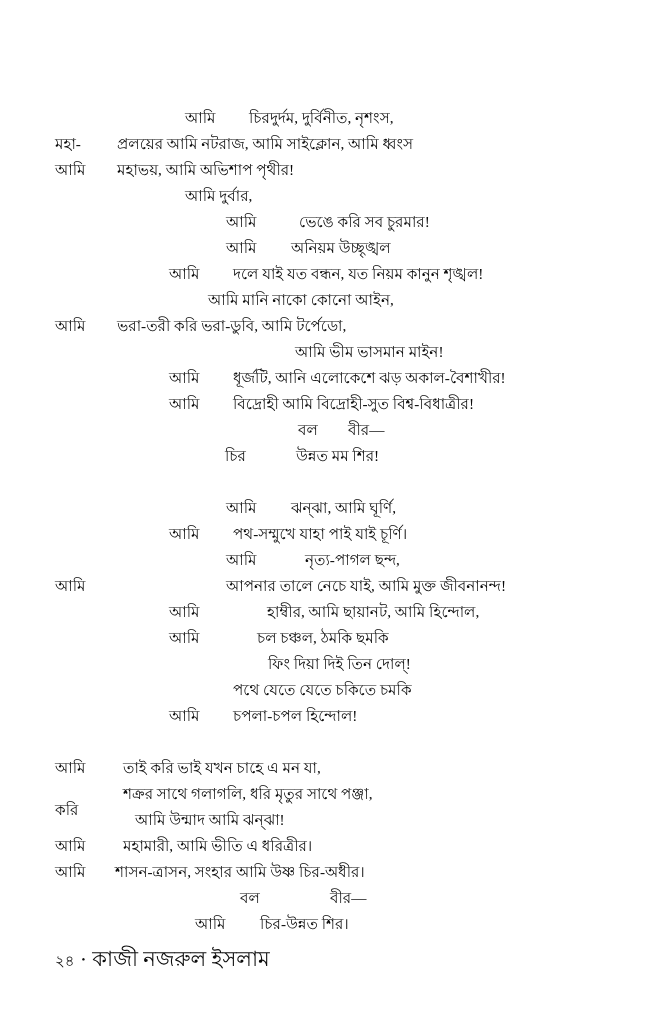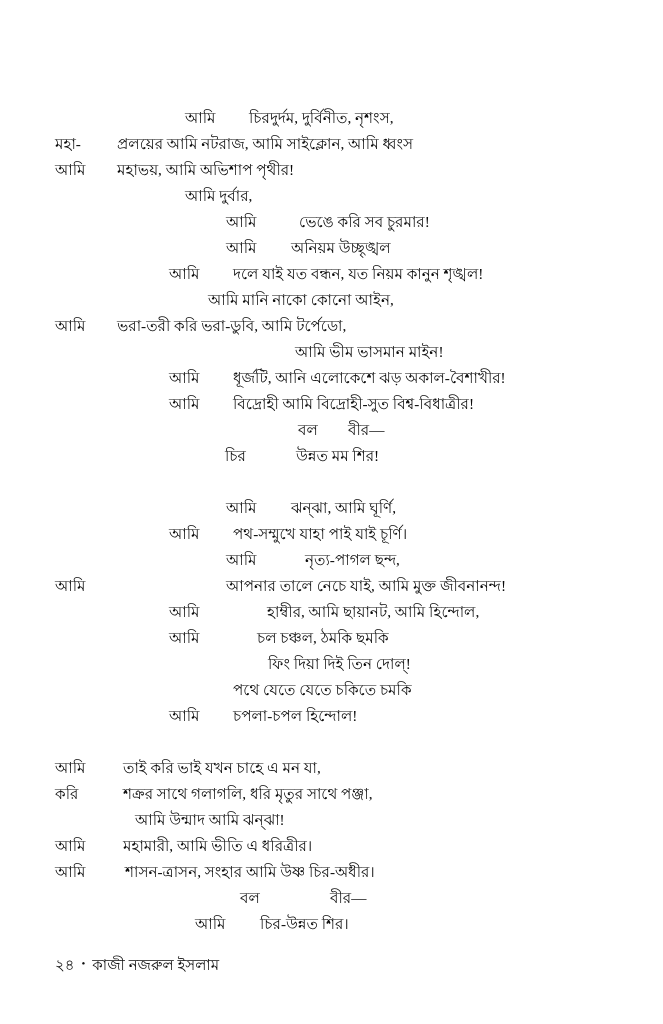--- a/index.html
+++ b/index.html
@@ -50,21 +50,21 @@
   .footer .pageno {
     font-size: 15px;
   }
   .footer .dot {
     font-size: 11px;
     line-height: 1;
     position: relative;
     top: -3px;
   }
   .footer .author {
-    font-size: 15px;
+    font-size: 21px;
   }
 </style>
 </head>
 <body>
 
 <div class="page">
   <div class="poem" id="poem-body">
       <div class="line"><span class="seg" style="left: 130px;">আমি</span><span class="seg" style="left: 194px;">চিরদুর্দম, দুর্বিনীত, নৃশংস,</span></div>
       <div class="line"><span class="seg" style="left: 0px;">মহা-</span><span class="seg" style="left: 62px;">প্রলয়ের আমি নটরাজ, আমি সাইক্লোন, আমি ধ্বংস</span></div>
       <div class="line"><span class="seg" style="left: 0px;">আমি</span><span class="seg" style="left: 62px;">মহাভয়, আমি অভিশাপ পৃথীর!</span></div>
@@ -84,24 +84,24 @@
       <div class="line"><span class="seg" style="left: 114px;">আমি</span><span class="seg" style="left: 178px;">পথ-সম্মুখে যাহা পাই যাই চূর্ণি।</span></div>
       <div class="line"><span class="seg" style="left: 171px;">আমি</span><span class="seg" style="left: 222px; margin-left: 28px;">নৃত্য-পাগল ছন্দ,</span></div>
       <div class="line"><span class="seg" style="left: 0px;">আমি</span><span class="seg" style="left: 171px;">আপনার তালে নেচে যাই, আমি মুক্ত জীবনানন্দ!</span></div>
       <div class="line"><span class="seg" style="left: 114px;">আমি</span><span class="seg" style="left: 178px; margin-left: 34px;">হাম্বীর, আমি ছায়ানট, আমি হিন্দোল,</span></div>
       <div class="line"><span class="seg" style="left: 114px;">আমি</span><span class="seg" style="left: 178px; margin-left: 24px;">চল চঞ্চল, ঠমকি ছমকি</span></div>
       <div class="line"><span class="seg" style="left: 213px;">ফিং দিয়া দিই তিন দোল্!</span></div>
       <div class="line"><span class="seg" style="left: 178px;">পথে যেতে যেতে চকিতে চমকি</span></div>
       <div class="line"><span class="seg" style="left: 114px;">আমি</span><span class="seg" style="left: 178px;">চপলা-চপল হিন্দোল!</span></div>
       <div class="line"></div>
       <div class="line"><span class="seg" style="left: 0px;">আমি</span><span class="seg" style="left: 68px;">তাই করি ভাই যখন চাহে এ মন যা,</span></div>
-      <div class="line"><span class="seg" style="left: 0px;">করি</span><span class="seg" style="left: 68px;">শক্রর সাথে গলাগলি, ধরি মৃতুর সাথে পঞ্জা,</span></div>
+      <div class="line"><span class="seg" style="left: 0px; margin-top: 16px;">করি</span><span class="seg" style="left: 68px;">শক্রর সাথে গলাগলি, ধরি মৃতুর সাথে পঞ্জা,</span></div>
       <div class="line"><span class="seg" style="left: 80px;">আমি উন্মাদ আমি ঝন্ঝা!</span></div>
       <div class="line"><span class="seg" style="left: 0px;">আমি</span><span class="seg" style="left: 68px;">মহামারী, আমি ভীতি এ ধরিত্রীর।</span></div>
-      <div class="line"><span class="seg" style="left: 0px;">আমি</span><span class="seg" style="left: 70px;">শাসন-ত্রাসন, সংহার আমি উষ্ণ চির-অধীর।</span></div>
+      <div class="line"><span class="seg" style="left: 0px;">আমি</span><span class="seg" style="left: 60px;">শাসন-ত্রাসন, সংহার আমি উষ্ণ চির-অধীর।</span></div>
       <div class="line"><span class="seg" style="left: 185px;">বল</span><span class="seg" style="left: 275px;">বীর—</span></div>
       <div class="line"><span class="seg" style="left: 140px;">আমি</span><span class="seg" style="left: 205px;">চির-উন্নত শির।</span></div>
     </div>
 
   <div class="footer">
     <span class="pageno">২৪</span>
     <span class="dot">•</span>
     <span class="author">কাজী নজরুল ইসলাম</span>
   </div>
 </div>

